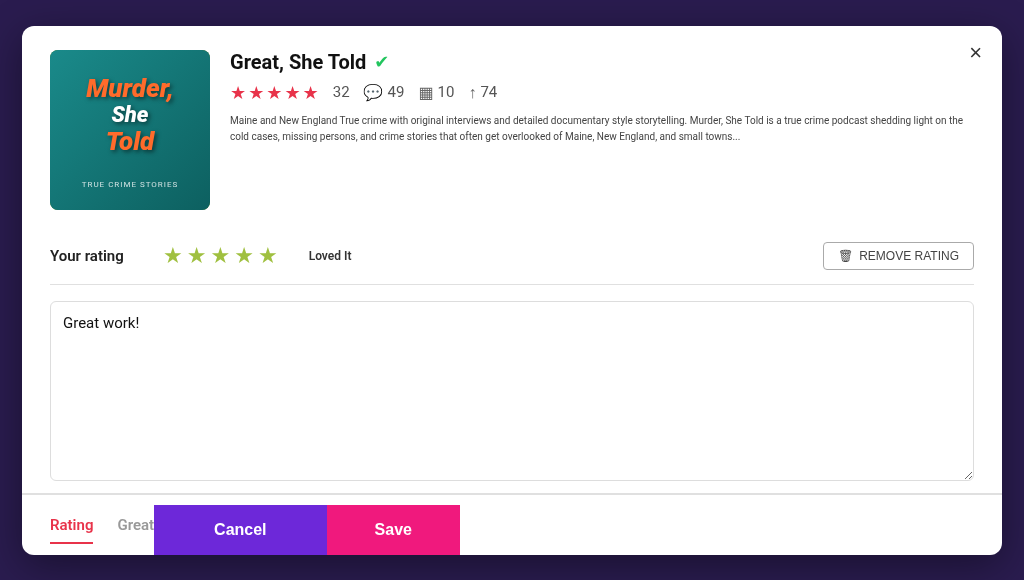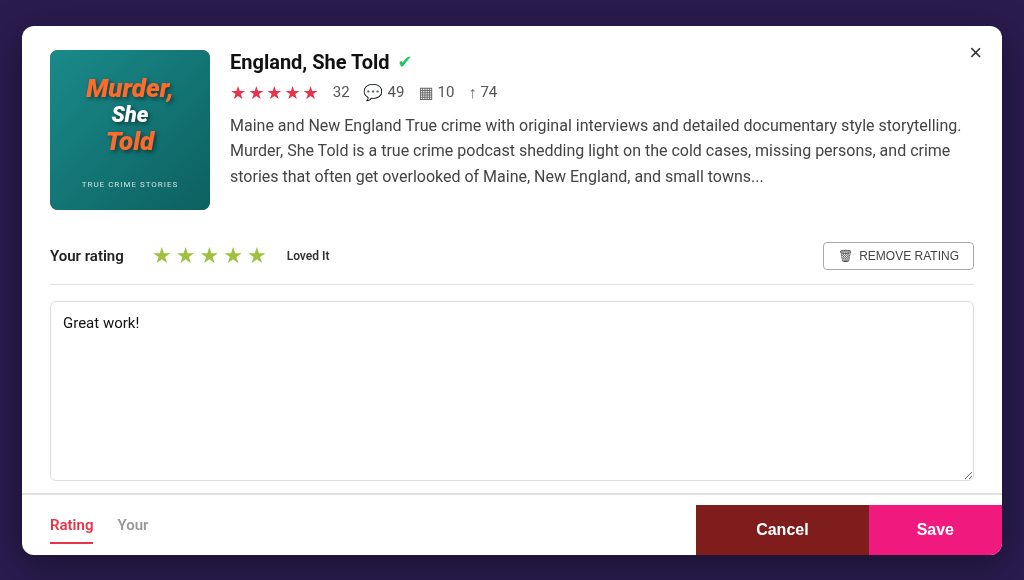--- a/index.html
+++ b/index.html
@@ -161,29 +161,29 @@
       font-size: 15px;
     }
 
     .stat-icon {
       font-size: 16px;
       color: #666;
     }
 
     .podcast-desc {
       color: #444;
-      font-size: 16px;
+      font-size: 10px;
       line-height: 1.6;
     }
 
     
     .rating-section {
       display: flex;
       align-items: center;
-      gap: 12px;
+      gap: 23px;
       padding: 14px 0;
       border-bottom: 1px solid #e0e0e0;
       margin: 0 0;
     }
 
     .rating-label {
       font-size: 15px;
       font-weight: 600;
       color: #222;
       min-width: 90px;
@@ -251,38 +251,38 @@
       border-bottom-color: #e8334a;
     }
 
     .tab-item.inactive {
       color: #999;
     }
 
     .modal-footer {
       display: flex;
       align-items: center;
-      justify-content: space-between;
+      justify-content: flex-start;
       padding: 10px 0 0 0;
       border-top: 2px solid #e0e0e0;
       margin-top: 8px;
     }
 
     .footer-left {
       display: flex;
       gap: 24px;
       padding-left: 28px;
     }
 
     .footer-right {
       display: flex;
     }
 
     .cancel-btn {
-      background: #7f1d1d;
+      background: #6d28d9;
       color: #fff;
       border: none;
       padding: 16px 60px;
       font-size: 16px;
       font-weight: 600;
       cursor: pointer;
     }
 
     .save-btn {
       background: #f0197d;
@@ -311,21 +311,21 @@
               <span class="murder">Murder,</span>
               <span class="she">She</span>
               <span class="told">Told</span>
             </div>
             <div class="artwork-subtitle">TRUE CRIME STORIES</div>
           </div>
         </div>
 
         <div class="podcast-info">
           <div class="podcast-title-row">
-            <span class="podcast-title">England, She Told</span>
+            <span class="podcast-title">Great, She Told</span>
             <span class="verified-icon">✔</span>
           </div>
 
           <div class="podcast-stats">
             <div class="stars-row">
               <span class="star-filled">★</span>
               <span class="star-filled">★</span>
               <span class="star-filled">★</span>
               <span class="star-filled">★</span>
               <span class="star-filled">★</span>
@@ -369,21 +369,21 @@
 
       <div class="review-area">
         <textarea class="review-textarea" style="">Great work!</textarea>
       </div>
 
     </div>
 
     <div class="modal-footer">
       <div class="footer-left">
         <span class="tab-item active">Rating</span>
-        <span class="tab-item inactive">Your</span>
+        <span class="tab-item inactive">Great</span>
       </div>
       <div class="footer-right">
         <button class="cancel-btn">Cancel</button>
         <button class="save-btn">Save</button>
       </div>
     </div>
 
   </div>
 </div>
 

